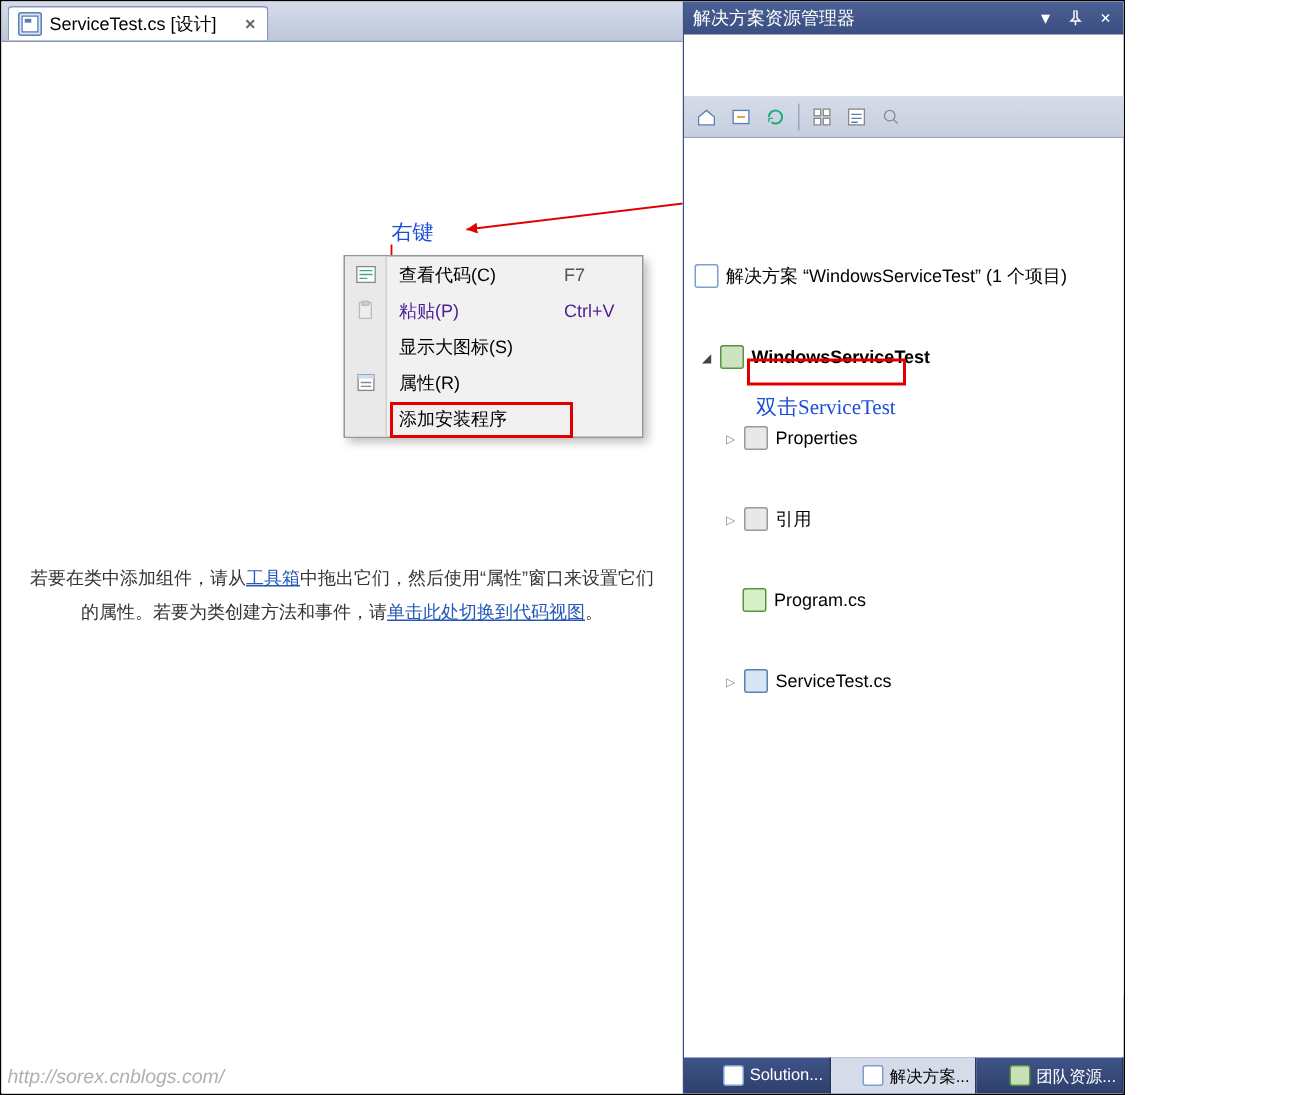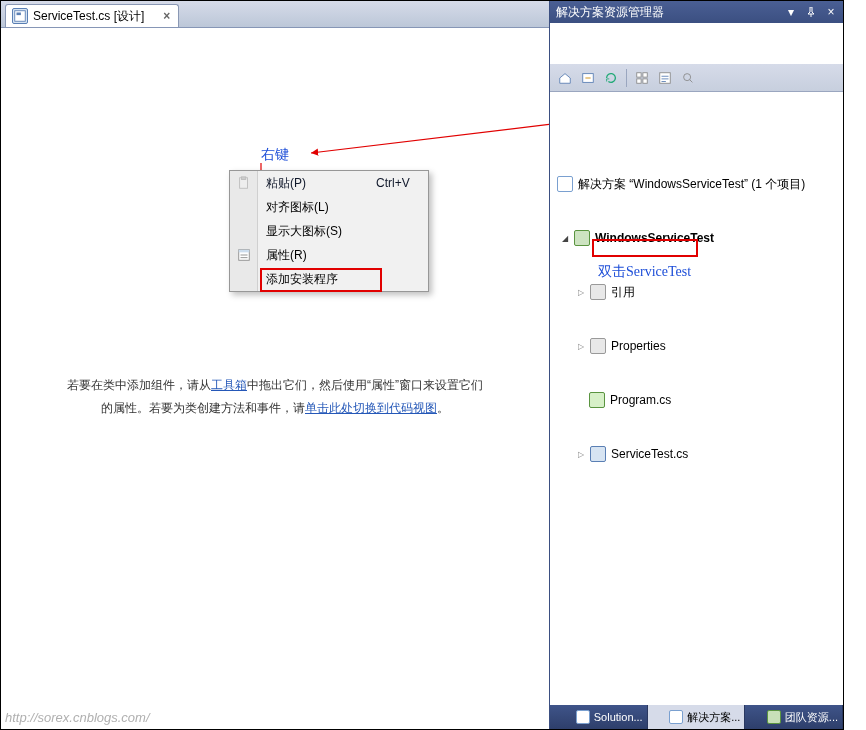--- a/index.html
+++ b/index.html
@@ -7,21 +7,21 @@
       font-family: "Microsoft YaHei", "SimSun", Tahoma, sans-serif;
       font-size: 12px;
       background: #fff;
       width: 866px;
       height: 730px;
       overflow: hidden;
       position: relative;
     }
     .root {
       display: flex;
-      width: 844px;
+      width: 750px;
       height: 730px;
       border: 1px solid #000;
     }
     
     .editor-area {
       flex: 1;
       display: flex;
       flex-direction: column;
       background: #bcc7d8;
       position: relative;
@@ -113,21 +113,21 @@
       border-right: 1px solid #d0d0d0;
     }
     .cm-label {
       flex: 1;
       padding-left: 8px;
     }
     .cm-shortcut {
       width: 52px;
       color: #555;
     }
-    .cm-row.disabled .cm-label, .cm-row.disabled .cm-shortcut { color: #0f172a; }
+    .cm-row.disabled .cm-label, .cm-row.disabled .cm-shortcut { color: #4c1d95; }
     .cm-highlight { position: absolute; top: 97px; left: 30px; width: 122px; height: 24px; border: 2px solid #e10000; pointer-events:none; }
     
     .anno-red { color: #1d4ed8; font-family: "SimSun", serif; font-size: 14px; position: absolute; }
     .anno-rightclick { top: 118px; left: 260px; }
     .arrow-svg { position: absolute; top: 0; left: 0; pointer-events:none; overflow: visible; }
     
     .panel {
       width: 294px;
       display: flex;
       flex-direction: column;
@@ -264,34 +264,39 @@
         <defs>
           <marker id="ah" markerWidth="8" markerHeight="8" refX="6" refY="3" orient="auto">
             <path d="M0,0 L6,3 L0,6 Z" fill="#e10000"></path>
           </marker>
         </defs>
         <line x1="560" y1="95" x2="310" y2="125" stroke="#e10000" stroke-width="1.2" marker-end="url(#ah)"></line>
         <line x1="260" y1="135" x2="260" y2="230" stroke="#e10000" stroke-width="1.2" marker-end="url(#ah)"></line>
       </svg>
 
       <div class="context-menu">
+        <div class="cm-row">
+          <span class="cm-icon-col">
+            <svg class="mini-ic" viewBox="0 0 16 16">
+                <rect x="1" y="2" width="14" height="12" fill="#fff" stroke="#888"></rect>
+                <path d="M3 5h10M3 8h10M3 11h6" stroke="#4a7" stroke-width="1"></path>
+              </svg>
+          </span>
+          <span class="cm-label">查看代码(C)</span>
+          <span class="cm-shortcut">F7</span>
+        </div>
         <div class="cm-row disabled">
           <span class="cm-icon-col">
             <svg class="mini-ic" viewBox="0 0 16 16">
                 <rect x="3" y="2" width="9" height="12" fill="#eee" stroke="#bbb"></rect>
                 <rect x="5" y="1" width="5" height="3" fill="#ccc" stroke="#bbb"></rect>
               </svg>
           </span>
           <span class="cm-label">粘贴(P)</span>
           <span class="cm-shortcut">Ctrl+V</span>
-        </div>
-        <div class="cm-row">
-          <span class="cm-icon-col"></span>
-          <span class="cm-label">对齐图标(L)</span>
-          <span class="cm-shortcut"></span>
         </div>
         <div class="cm-row">
           <span class="cm-icon-col"></span>
           <span class="cm-label">显示大图标(S)</span>
           <span class="cm-shortcut"></span>
         </div>
         <div class="cm-row">
           <span class="cm-icon-col">
             <svg class="mini-ic" viewBox="0 0 16 16">
                 <rect x="2" y="2" width="12" height="12" fill="#fff" stroke="#888"></rect>
@@ -378,28 +383,28 @@
       </div>
       <div class="tree-row">
         <span class="tree-indent" style="width:4px"></span>
         <span class="expander open"></span>
         <span class="node-icon ic-proj"></span>
         <span class="node-label bold">WindowsServiceTest</span>
       </div>
       <div class="tree-row">
         <span class="tree-indent" style="width:20px"></span>
         <span class="expander closed"></span>
+        <span class="node-icon ic-prop"></span>
+        <span class="node-label">Properties</span>
+      </div>
+      <div class="tree-row">
+        <span class="tree-indent" style="width:20px"></span>
+        <span class="expander closed"></span>
         <span class="node-icon ic-ref"></span>
         <span class="node-label">引用</span>
-      </div>
-      <div class="tree-row">
-        <span class="tree-indent" style="width:20px"></span>
-        <span class="expander closed"></span>
-        <span class="node-icon ic-prop"></span>
-        <span class="node-label">Properties</span>
       </div>
       <div class="tree-row">
         <span class="tree-indent" style="width:34px"></span>
         <span class="node-icon ic-cs"></span>
         <span class="node-label">Program.cs</span>
       </div>
       <div class="tree-row">
         <span class="tree-indent" style="width:20px"></span>
         <span class="expander closed"></span>
         <span class="node-icon ic-design"></span>

